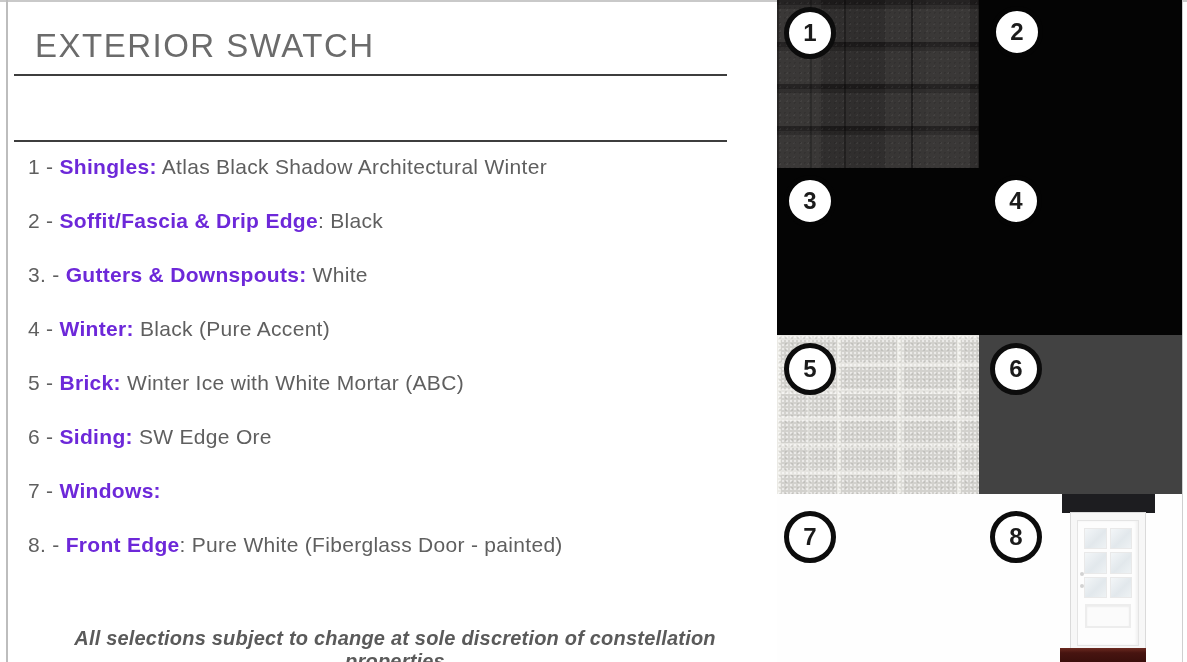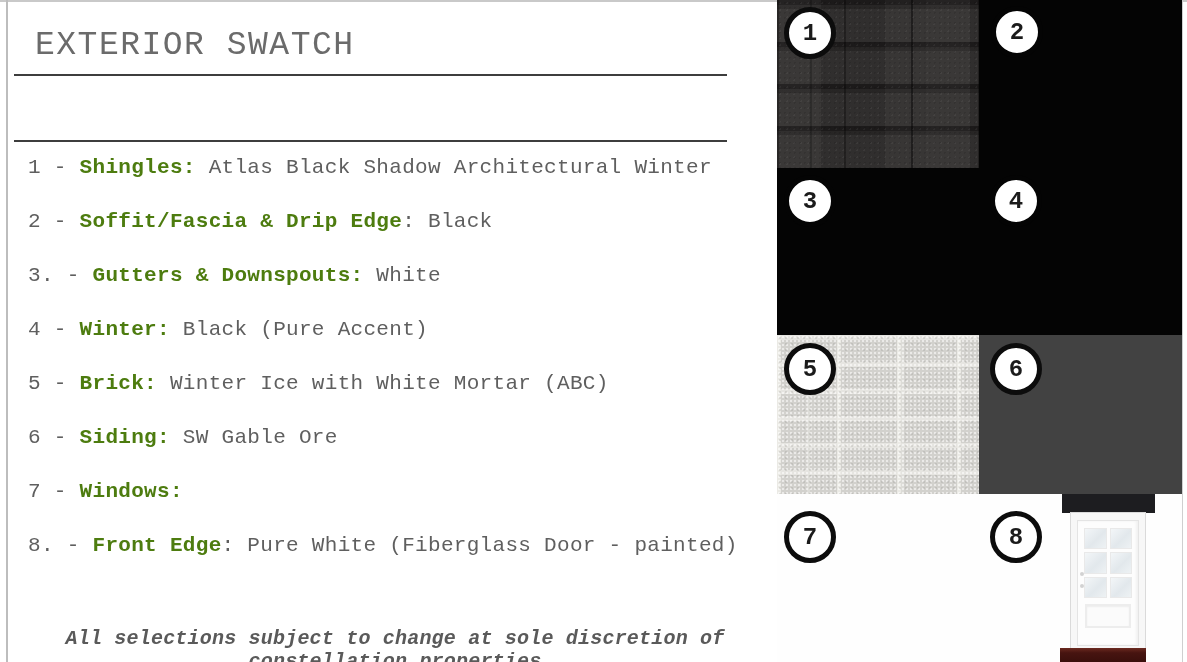--- a/index.html
+++ b/index.html
@@ -1,39 +1,39 @@
 <!DOCTYPE html>
 <html><head>
 <meta charset="utf-8">
 <style>
   html,body{margin:0;padding:0;background:#ffffff;}
   #page{
     position:relative;width:1187px;height:662px;overflow:hidden;
-    background:#ffffff;font-family:Liberation Mono, monospace;
+    background:#ffffff;font-family:Liberation Sans, sans-serif;
   }
   
   .edge-top{position:absolute;left:0;top:0;width:1187px;height:2px;background:#c9c9c9;}
   .edge-left{position:absolute;left:6px;top:0;width:2px;height:662px;background:#bdbdbd;}
   .edge-right{position:absolute;left:1182px;top:0;width:1px;height:662px;background:#cfcfcf;}
 
   
   .title{
     position:absolute;left:35px;top:28px;font-size:33px;line-height:1.1;
     color:#6b6b6b;letter-spacing:1.5px;font-weight:400;
   }
   .rule{position:absolute;left:14px;width:713px;height:2px;background:#3d3d3d;}
   .rule-1{top:74px;}
   .rule-2{top:140px;}
 
   .legend{position:absolute;left:28px;top:140px;width:720px;}
   .legend-item{
     height:54px;display:flex;align-items:center;
     font-size:21px;color:#5f5f5f;letter-spacing:0.3px;white-space:pre;
   }
-  .legend-item b{color:#4d7c0f;font-weight:bold;}
+  .legend-item b{color:#6d28d9;font-weight:bold;}
 
   .footer-note{
     position:absolute;left:30px;top:627px;width:730px;text-align:center;
     font-size:20px;font-style:italic;font-weight:bold;color:#5a5a5a;letter-spacing:0.2px;
   }
 
   
   #swatch-grid{position:absolute;left:777px;top:0;width:405px;height:662px;}
   .swatch{position:absolute;}
   .sw-black{background:#040404;}
@@ -112,21 +112,21 @@
   <div class="title">EXTERIOR SWATCH</div>
   <div class="rule rule-1"></div>
   <div class="rule rule-2"></div>
 
   <div class="legend">
     <div class="legend-item"><span>1 - </span><b>Shingles:</b><span> Atlas Black Shadow Architectural Winter</span></div>
     <div class="legend-item"><span>2 - </span><b>Soffit/Fascia &amp; Drip Edge</b><span>: Black</span></div>
     <div class="legend-item"><span>3. - </span><b>Gutters &amp; Downspouts:</b><span> White</span></div>
     <div class="legend-item"><span>4 - </span><b>Winter:</b><span> Black (Pure Accent)</span></div>
     <div class="legend-item"><span>5 - </span><b>Brick:</b><span> Winter Ice with White Mortar (ABC)</span></div>
-    <div class="legend-item"><span>6 - </span><b>Siding:</b><span> SW Gable Ore</span></div>
+    <div class="legend-item"><span>6 - </span><b>Siding:</b><span> SW Edge Ore</span></div>
     <div class="legend-item"><span>7 - </span><b>Windows:</b></div>
     <div class="legend-item"><span>8. - </span><b>Front Edge</b><span>: Pure White (Fiberglass Door - painted)</span></div>
   </div>
 
   <div class="footer-note">All selections subject to change at sole discretion of constellation properties</div>
 
   <div id="swatch-grid">
     <div class="swatch sw-1"></div>
     <div class="swatch sw-2 sw-black"></div>
     <div class="swatch sw-3 sw-black"></div>

